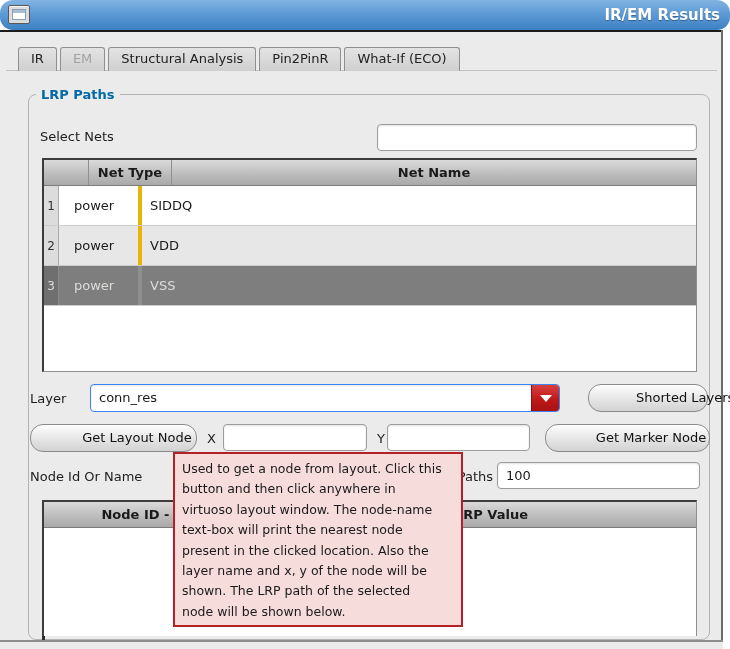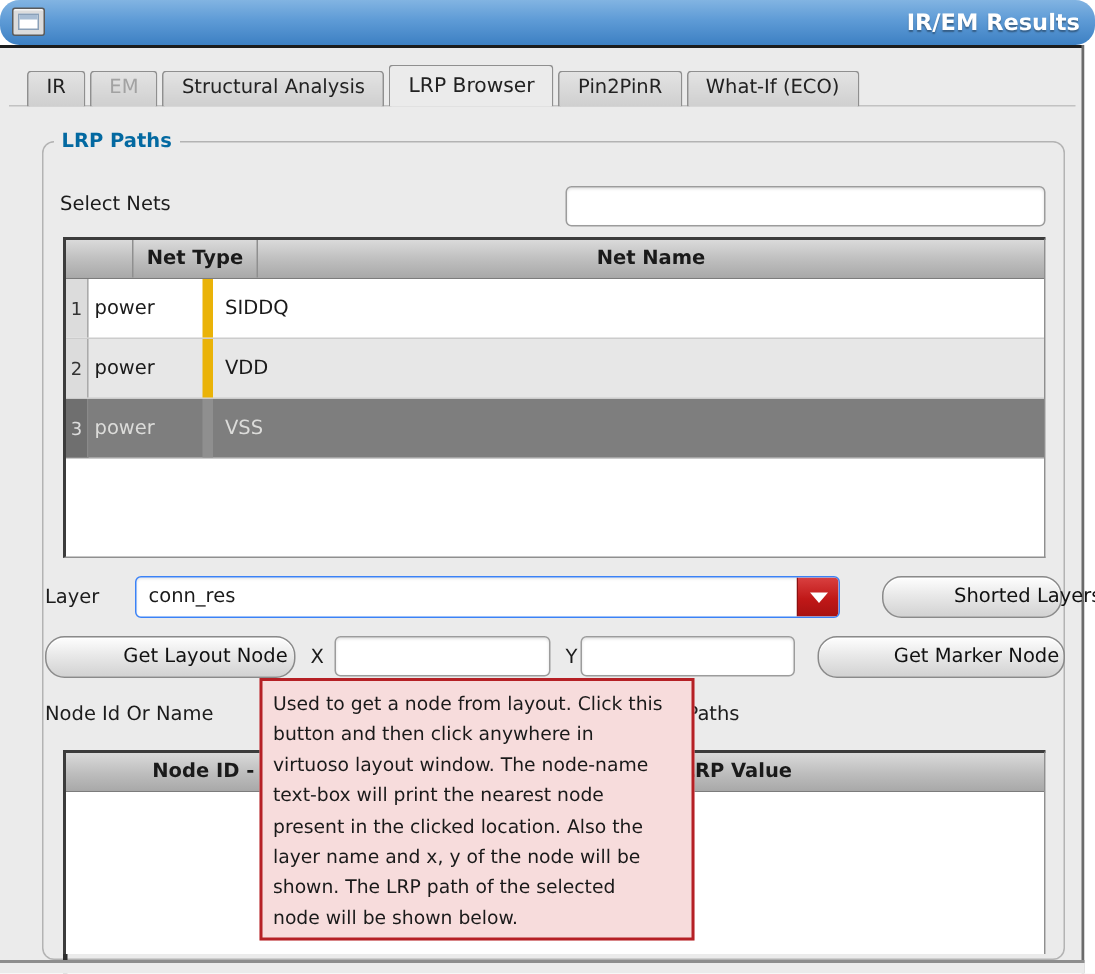--- a/index.html
+++ b/index.html
@@ -55,21 +55,21 @@
     border-top:2px solid #3c3c3c; border-left:2px solid #3c3c3c; border-right:1px solid #8f8f8f; border-bottom:1px solid #8f8f8f; }
   .thead { display:flex; height:26px; background:linear-gradient(to bottom,#dadada 0%,#bdbdbd 55%,#a9a9a9 100%);
     border-bottom:1px solid #7c7c7c; font-weight:bold;padding-left:30px; }
   .thead .hgut { width:15px; border-right:1px solid #8f8f8f; }
   .table1 .hc1 { width:83px; line-height:25px; text-align:center; border-right:1px solid #8f8f8f; }
   .table1 .hc2 { flex:1; line-height:25px; text-align:center; }
   .trow { display:flex; height:40px; border-bottom:1px solid #cccccc; background:#ffffff; }
   .trow:nth-child(2) { background:#e7e7e7; }
   .trow .gut { width:15px; background:#dcdcdc; border-right:1px solid #aaaaaa; font-size:12px; color:#333333;
     display:flex; align-items:center; justify-content:center; }
-  .trow .c1 { width:83px; border-right:7px solid #eab308; display:flex; align-items:center; padding-left:4px; }
+  .trow .c1 { width:83px; border-right:4px solid #eab308; display:flex; align-items:center; padding-left:15px; }
   .trow .c2 { flex:1; display:flex; align-items:center; padding-left:8px;text-align:right; }
   .trow.sel { background:#7e7e7e; color:#dcdcda; }
   .trow.sel .gut { background:#6f6f6f; color:#dddddd; border-right-color:#8a8a8a; }
   .trow.sel .c1 { border-right-color:#8f8f8f; }
 
   
   .combo { position:absolute; left:90px; top:384px; width:470px; height:28px; background:#ffffff;
     border:1px solid #3b82f6; border-radius:4px; box-shadow:inset 0 1px 2px rgba(0,0,0,.1); }
   .combo .val { position:absolute; left:8px; top:0; line-height:26px; }
   .combo .drop { position:absolute; right:0; top:0; width:28px; height:26px;
@@ -108,21 +108,20 @@
 
   <div class="winbody"></div>
   <div class="frame-right"></div>
   <div class="right-strip"></div>
 
   <div class="paneline"></div>
   <div class="tabbar" id="tabbar">
       <div class="tab">IR</div>
       <div class="tab disabled">EM</div>
       <div class="tab">Structural Analysis</div>
-      <div class="tab active">LRP Browser</div>
       <div class="tab">Pin2PinR</div>
       <div class="tab">What-If (ECO)</div>
     </div>
 
   <div class="groupbox"></div>
   <div class="grouplabel">LRP Paths</div>
 
   <div class="lbl" style="left:40px; top:129px;">Select Nets</div>
   <input class="tbox" style="left: 377px; top: 124px; width: 320px; height: 27px;" value="">
 
@@ -163,20 +162,21 @@
   <div class="btn" style="left:30px; top:424px; width:167px;">Get Layout Node</div>
   <div class="lbl" style="left:207px; top:431px;">X</div>
   <input class="tbox" style="left: 223px; top: 424px; width: 144px; height: 27px;" value="">
   <div class="lbl" style="left:377px; top:431px;">Y</div>
   <input class="tbox" style="left: 387px; top: 424px; width: 143px; height: 27px;" value="">
   <div class="btn" style="left:545px; top:424px; width:165px;">Get Marker Node</div>
 
   <div class="lbl" style="left:30px; top:469px;">Node Id Or Name</div>
   <input class="tbox" style="left: 178px; top: 462px; width: 250px; height: 27px; z-index: 1;" value="">
   <div class="lbl" style="left:420px; top:469px; width:73px; text-align:right; z-index:1;">Num Paths</div>
+  <input class="tbox" style="left: 497px; top: 462px; width: 203px; height: 27px;" value="100">
 
   <div class="table2">
     <div class="thead">
       <div class="hc1">Node ID - Node Name</div>
       <div class="hc2">LRP Value</div>
     </div>
   </div>
   <div class="t2left"></div>
   <div class="bottomline"></div>
   <div class="bottomgray"></div>

